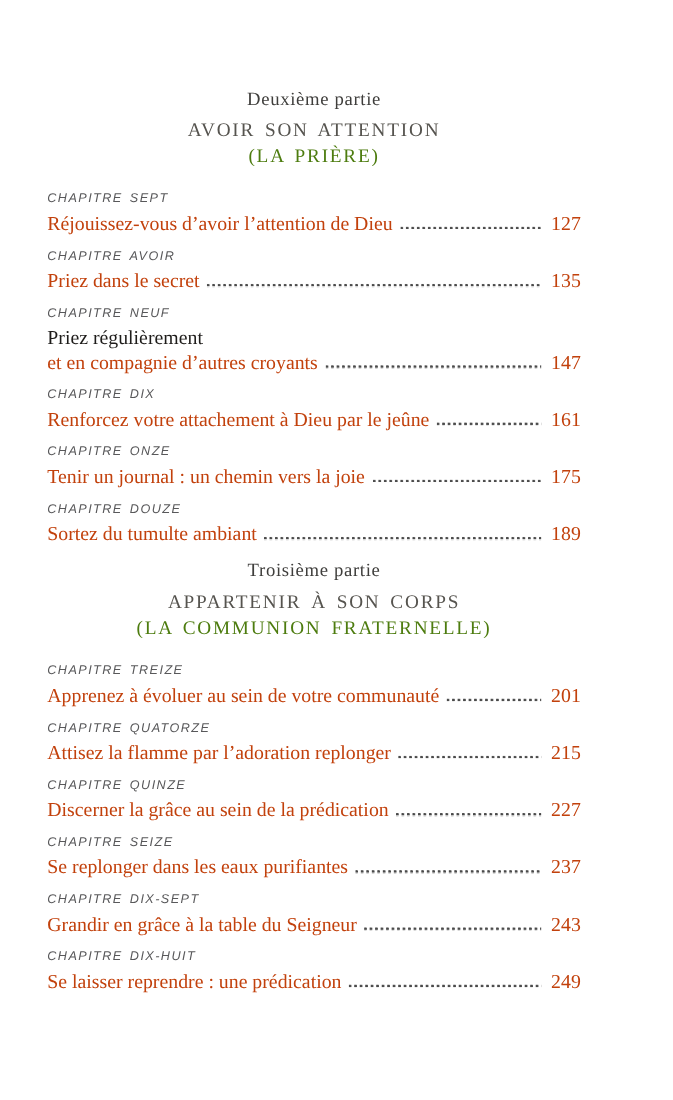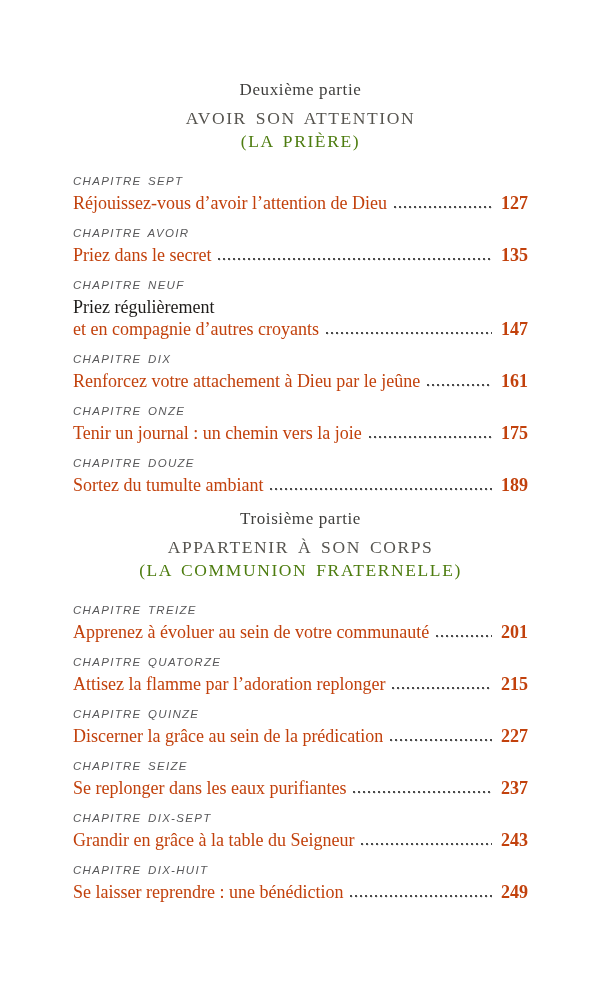--- a/index.html
+++ b/index.html
@@ -7,21 +7,21 @@
     width: 612px;
     height: 1000px;
     background: #ffffff;
     font-family: "Liberation Serif", serif;
     overflow: hidden;
   }
   .page {
     box-sizing: border-box;
     width: 612px;
     height: 716px;
-    padding: 80px 84px 0 73px;
+    padding: 80px 84px 0 43px;
   }
   .part-heading {
     text-align: center;
     margin-bottom: 21px;
   }
   .part-label {
     font-size: 17px;
     color: #3f3e3c;
     letter-spacing: 0.6px;
     margin-bottom: 7px;
@@ -72,21 +72,20 @@
     margin: 0 8px 0 7px;
     background-image: radial-gradient(circle at 1.2px 1.2px, #4a4a4a 1.1px, transparent 1.4px);
     background-size: 5px 3px;
     background-repeat: repeat-x;
     background-position: left bottom;
   }
   .pagenum {
     min-width: 28px;
     text-align: right;
     white-space: nowrap;
-    font-weight: bold;
   }
 </style>
 </head>
 <body>
 
 <div class="page">
 
   <section class="part">
     <div class="part-heading">
       <div class="part-label">Deuxième partie</div>
@@ -198,20 +197,20 @@
       <div class="title-row">
         <span>Grandir en grâce à la table du Seigneur</span>
         <span class="leader"></span>
         <span class="pagenum">243</span>
       </div>
     </div>
 
     <div class="entry">
       <div class="chapter-label">CHAPITRE DIX-HUIT</div>
       <div class="title-row">
-        <span>Se laisser reprendre : une bénédiction</span>
+        <span>Se laisser reprendre : une prédication</span>
         <span class="leader"></span>
         <span class="pagenum">249</span>
       </div>
     </div>
   </section>
 
 </div>
 
 </body></html>

